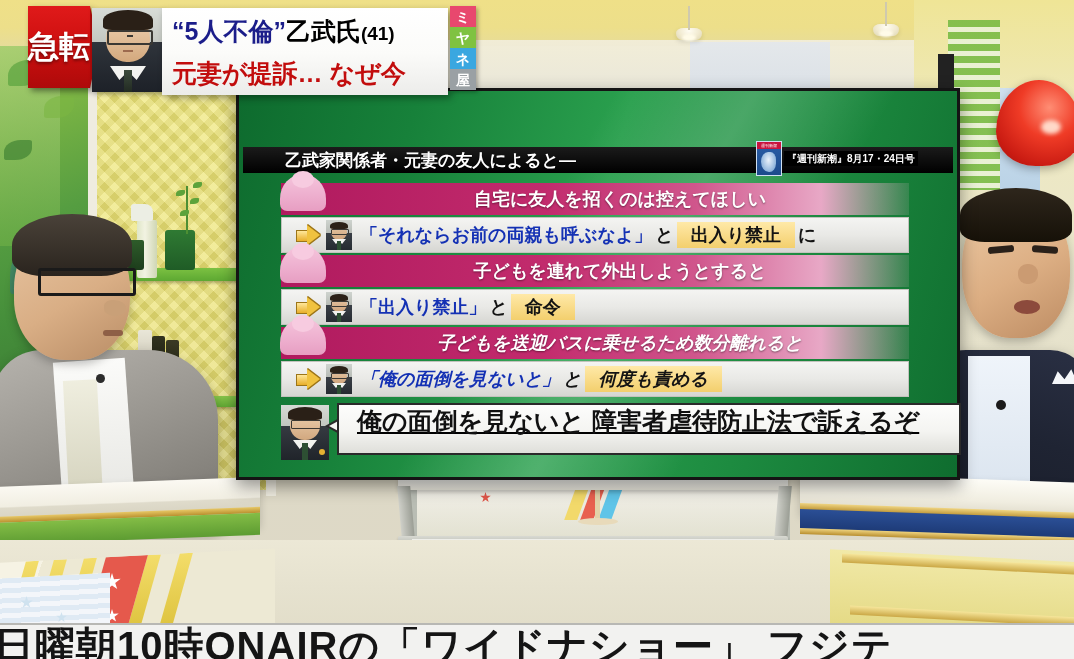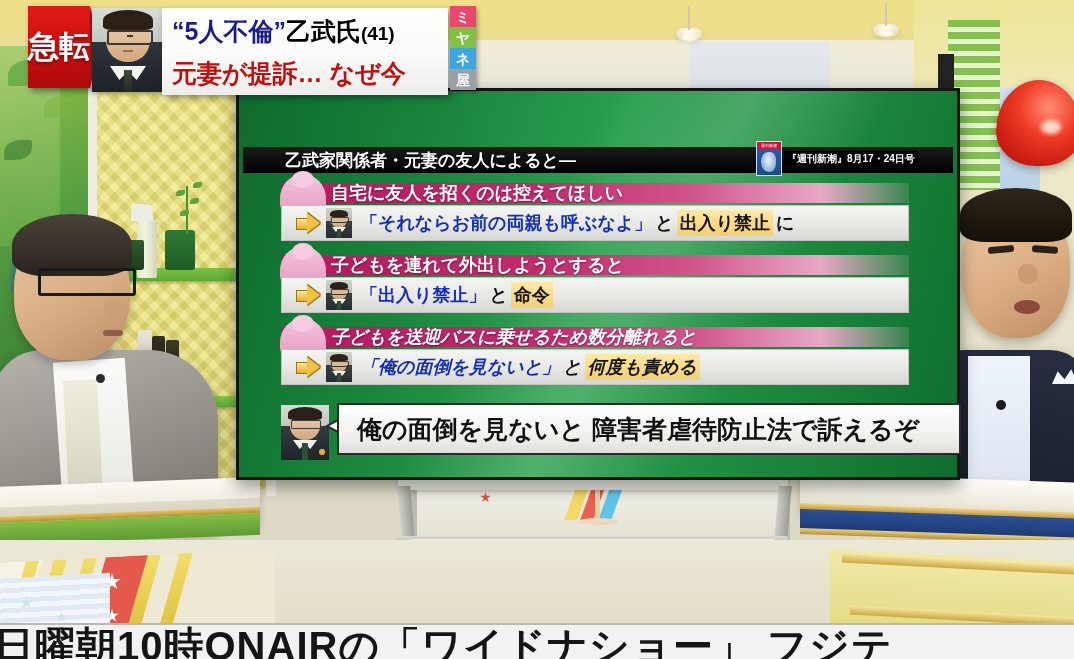--- a/index.html
+++ b/index.html
@@ -167,23 +167,23 @@
     overflow:hidden;}
   .magbox .mtop{height:7px;background:#c9153d;color:#fff;font-size:4px;text-align:center;line-height:7px;}
   .magbox .mfig{position:absolute;left:4px;top:10px;width:15px;height:20px;
     background:radial-gradient(ellipse at 50% 40%,#eaf2fb 0%,#8fb4dc 70%,#3a6cae 100%);
     border-radius:50% 40% 45% 55%;}
   .magcap{position:absolute;left:545px;top:60px;height:15px;background:#000;color:#fff;
     font-size:10px;font-weight:bold;line-height:15px;padding:0 3px;white-space:nowrap;}
 
   
   .row{position:absolute;left:42px;width:628px;}
-  .q{height:20px;display:flex;align-items:center;
+  .q{height:32px;display:flex;align-items:center;
     background:linear-gradient(90deg,#b01a5e 0%,#c22b6d 42%,#d0568c 66%,#e8a8c6 86%,rgba(236,190,212,.15) 100%);
-    position:relative;}
+    position:relative;justify-content:center;}
   .q .silho{position:absolute;left:-1px;top:-9px;width:46px;height:37px;
     background:linear-gradient(180deg,#f5c5dc 0%,#eeb0cf 55%,#e79ec2 100%);
     border-radius:58% 58% 18% 18%/78% 78% 22% 22%;}
   .q .silho:before{content:"";position:absolute;left:12px;top:-3px;width:22px;height:17px;
     border-radius:50%;background:#f7cbe0;}
   .q .qt{position:relative;z-index:2;color:#fff;font-size:18px;font-weight:bold;
     margin-left:50px;white-space:nowrap;text-shadow:0 1px 2px rgba(0,0,0,.45);}
 
   .a{height:34px;margin-top:2px;display:flex;align-items:center;
     background:linear-gradient(180deg,#f4f4f2 0%,#e9e9e6 50%,#d6d6d2 100%);
@@ -202,40 +202,40 @@
   .face .hair{position:absolute;left:4px;top:2px;width:18px;height:7px;border-radius:50% 50% 20% 20%;
     background:#2b2118;}
   .face .glass{position:absolute;left:5px;top:9px;width:16px;height:4px;
     border:1px solid #3c3a36;border-radius:1px;}
   .face .tie{position:absolute;left:11px;top:21px;width:4px;height:9px;background:#2d4f33;}
   .face .collar{position:absolute;left:6px;top:19px;width:14px;height:5px;background:#f1f1ee;
     clip-path:polygon(0 0,100% 0,72% 100%,50% 40%,28% 100%);}
   .atxt{margin-left:8px;font-size:18px;font-weight:bold;white-space:nowrap;display:flex;align-items:center;}
   .quote{color:#1431b4;}
   .plain{color:#141414;margin:0 3px;}
-  .hl{background:linear-gradient(180deg,#ffe9a8,#f3cf6d);color:#141414;padding:1px 3px;}
+  .hl{background:linear-gradient(180deg,#ffe9a8,#f3cf6d);color:#141414;padding:1px 14px;}
 
   
   #bubble-wrap{position:absolute;left:42px;top:312px;width:676px;height:58px;}
   .bigface{position:absolute;left:0;top:2px;width:48px;height:55px;overflow:hidden;
     background:linear-gradient(180deg,#d6dad5 0%,#c2c6c0 38%,#353a41 39%,#20242a 100%);}
   .bigface .skin{position:absolute;left:9px;top:6px;width:30px;height:29px;border-radius:48%;
     background:linear-gradient(180deg,#ecd0b0,#d2a87f);}
   .bigface .hair{position:absolute;left:7px;top:2px;width:34px;height:13px;
     border-radius:50% 50% 18% 18%;background:#2a2017;}
   .bigface .glass{position:absolute;left:10px;top:15px;width:28px;height:7px;
     border:1.3px solid #3a3833;border-radius:1px;}
   .bigface .tie{position:absolute;left:21px;top:38px;width:6px;height:17px;background:#2d4f33;}
   .bigface .collar{position:absolute;left:12px;top:35px;width:24px;height:9px;background:#f2f2ef;
     clip-path:polygon(0 0,100% 0,72% 100%,50% 40%,28% 100%);}
   .bigface .pin{position:absolute;left:38px;top:44px;width:6px;height:6px;border-radius:50%;
     background:#e5b032;}
   #bubble{position:absolute;left:56px;top:0;width:620px;height:48px;
     background:linear-gradient(180deg,#fdfdfc 0%,#f4f4f1 55%,#dfdfda 100%);
-    border:2px solid #2a2a2a;display:flex;align-items:center;overflow:hidden;}
+    border:2px solid #2a2a2a;display:flex;overflow:hidden;text-decoration:underline;}
   #bubble span{font-size:25px;font-weight:bold;color:#111;margin-left:18px;white-space:nowrap;}
   .tail{position:absolute;left:44px;top:14px;width:0;height:0;
     border-top:9px solid transparent;border-bottom:9px solid transparent;
     border-right:16px solid #2a2a2a;}
   .tail2{position:absolute;left:48px;top:16px;width:0;height:0;
     border-top:7px solid transparent;border-bottom:7px solid transparent;
     border-right:13px solid #f6f6f3;}
 
   
   #topnews{position:absolute;left:28px;top:6px;width:472px;height:86px;}

